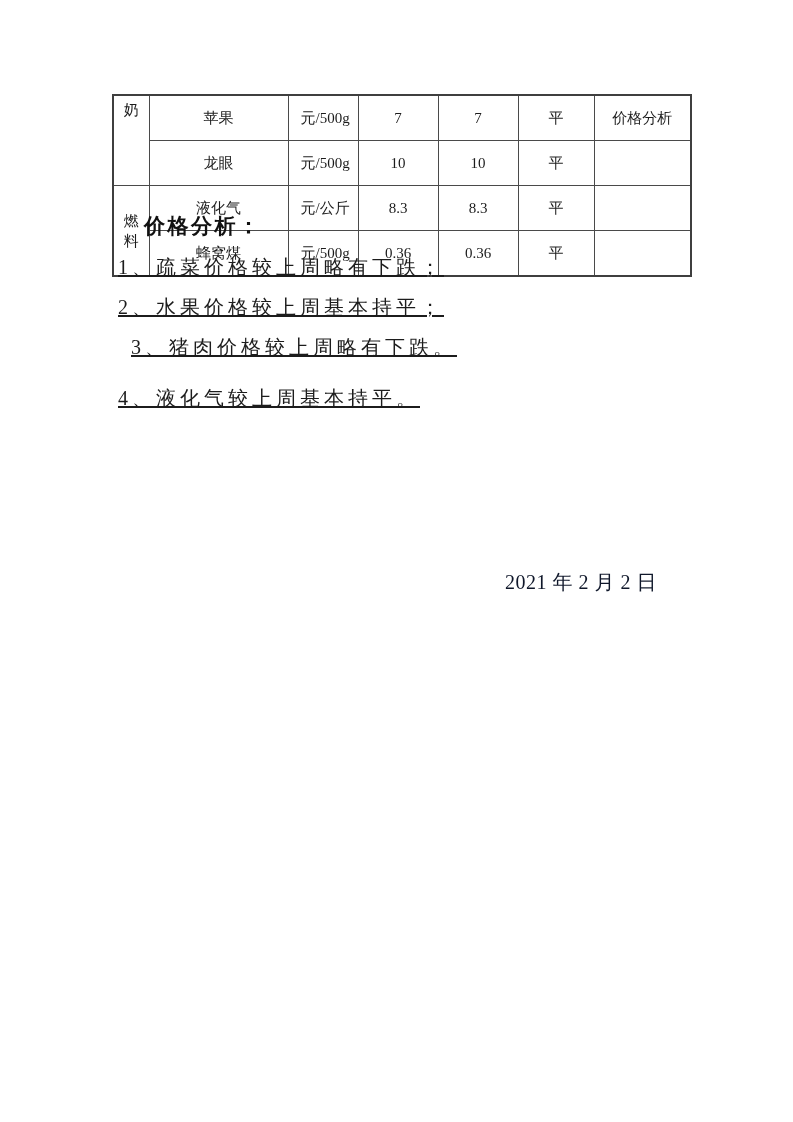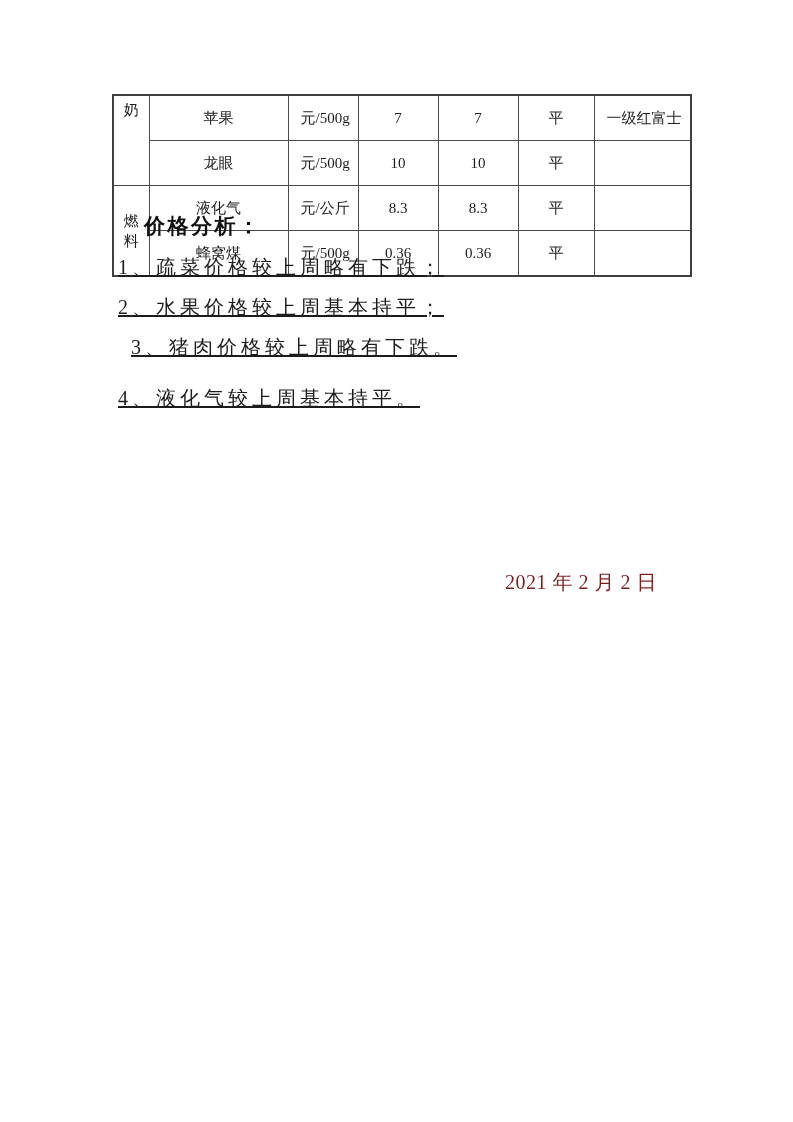--- a/index.html
+++ b/index.html
@@ -67,21 +67,21 @@
   .analysis-item.i1 { top: 254px; }
   .analysis-item.i2 { top: 294px; }
   .analysis-item.i3 { top: 334px; margin-left: 13px; }
   .analysis-item.i4 { top: 374px; margin-top: 11px; }
   
   .doc-date {
     position: absolute;
     left: 505px; top: 569px;
     font-size: 20px;
     letter-spacing: 0.5px;
-    color: #7f1d1d;
+    color: #0f172a;
     white-space: nowrap;
   }
 </style>
 </head>
 <body>
 
 <div class="page">
 
   <table class="price-table">
     <colgroup>
@@ -94,21 +94,21 @@
         <col style="width:97px">
     </colgroup>
     <tbody>
       <tr>
         <td class="cat cat-top" rowspan="2">奶</td>
         <td>苹果</td>
         <td>元/500g</td>
         <td>7</td>
         <td>7</td>
         <td>平</td>
-        <td>一级红富士</td>
+        <td>价格分析</td>
       </tr>
       <tr>
         <td>龙眼</td>
         <td>元/500g</td>
         <td>10</td>
         <td>10</td>
         <td>平</td>
         <td></td>
       </tr>
       <tr>

